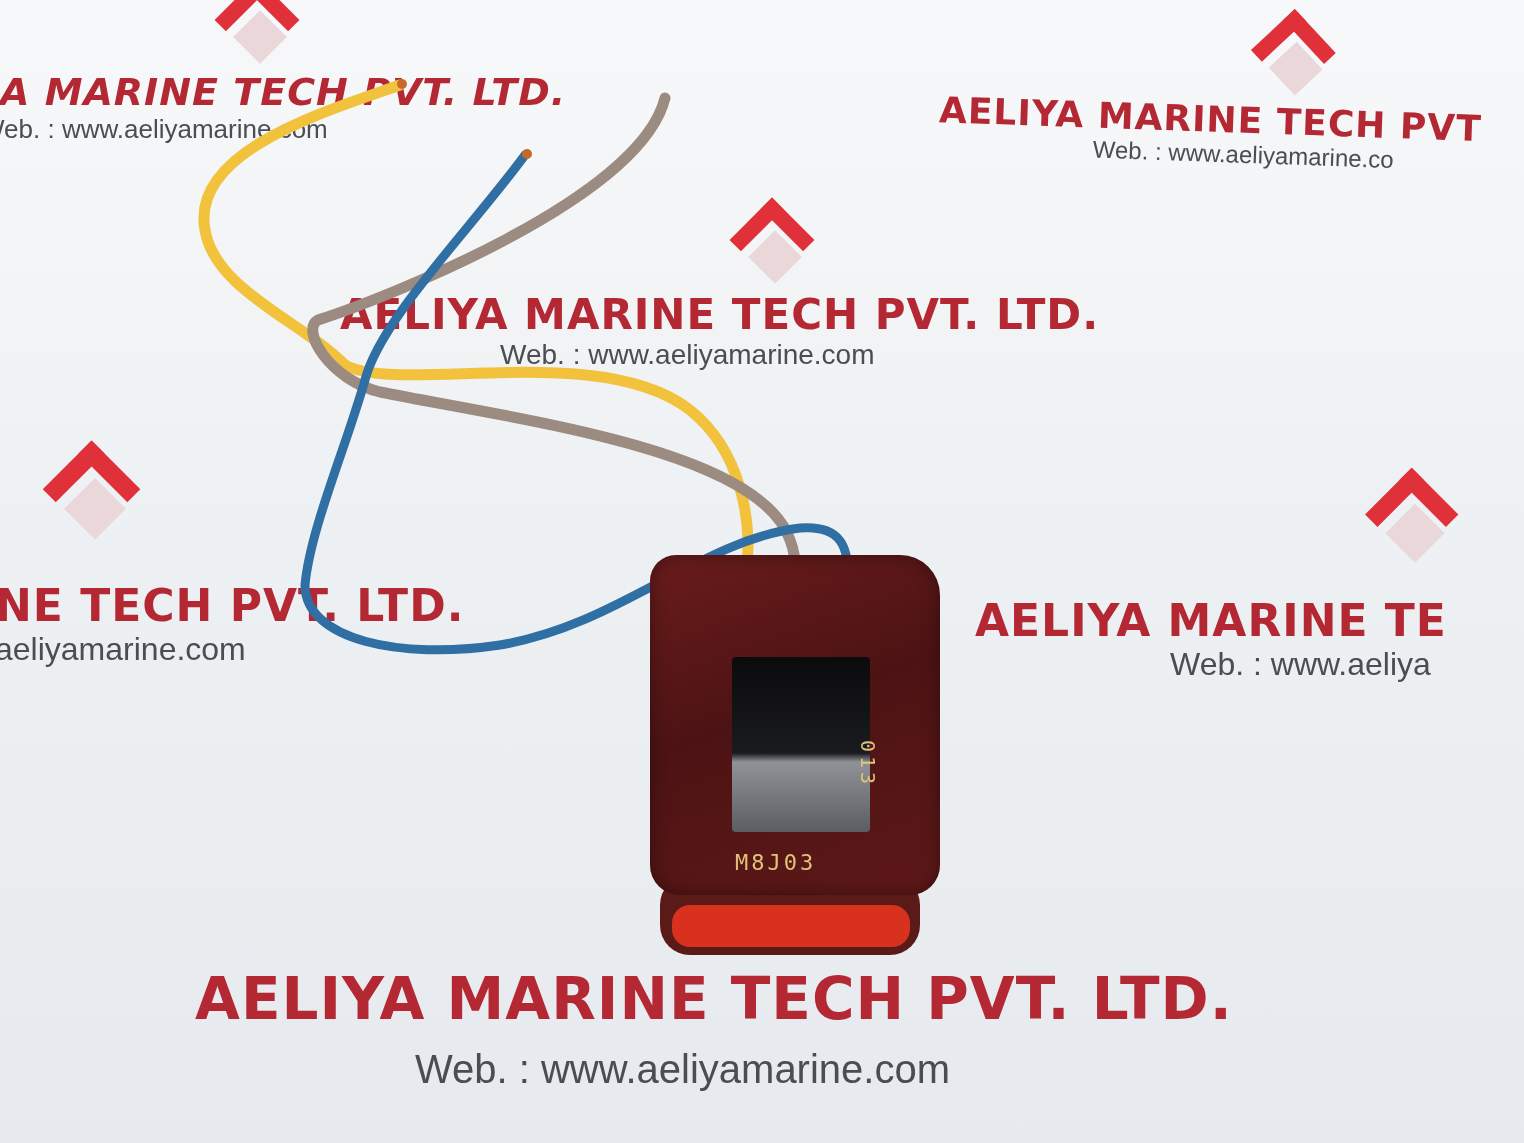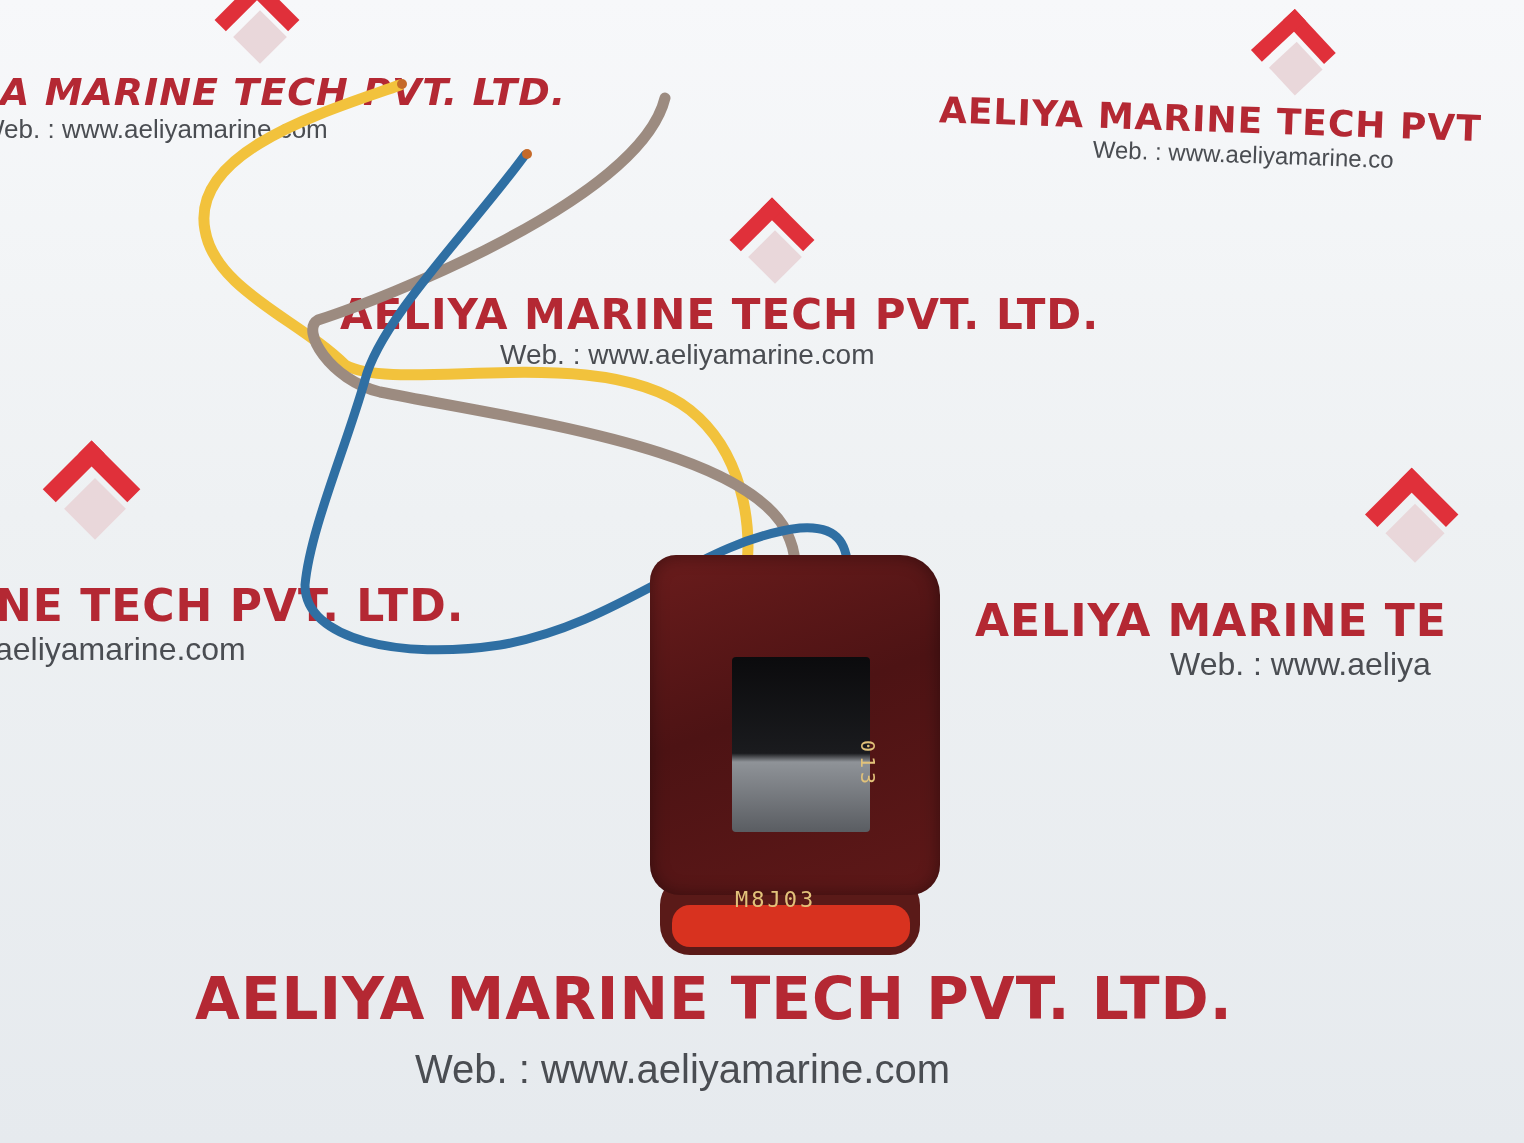--- a/index.html
+++ b/index.html
@@ -10,21 +10,21 @@
   .wm .logo .chev { position: absolute; left: 22px; top: 10px; width: 60px; height: 60px; border-top: 16px solid #e0303a; border-left: 16px solid #e0303a; transform: rotate(45deg); box-sizing: border-box; }
   .wm .logo .dia { position: absolute; left: 36px; top: 38px; width: 38px; height: 38px; background: #e9d7da; transform: rotate(45deg); }
   .wm .company { color: #b42833; font-family: "DejaVu Sans", sans-serif; font-weight: bold; letter-spacing: 1px; }
   .wm .web { color: #4a4d52; font-family: "Liberation Sans", sans-serif; }
   svg.wires { position: absolute; left: 0; top: 0; }
   .coil { position: absolute; left: 650px; top: 555px; width: 290px; height: 405px; }
   .coil .base { position: absolute; left: 10px; top: 320px; width: 260px; height: 80px; border-radius: 30px; background: #5a1a18; }
   .coil .stripe { position: absolute; left: 22px; top: 350px; width: 238px; height: 42px; border-radius: 18px; background: #d8321f; }
   .coil .top { position: absolute; left: 0; top: 0; width: 290px; height: 340px; border-radius: 26px 40px 30px 30px; background: linear-gradient(160deg, #6a1c1c 0%, #4d1314 45%, #5e1818 100%); box-shadow: inset 0 0 18px rgba(0,0,0,0.4); }
   .coil .window { position: absolute; left: 82px; top: 102px; width: 138px; height: 175px; background: linear-gradient(180deg, #0b0b0d 0%, #1a1b1e 55%, #8f9398 60%, #5a5d62 100%); border-radius: 4px; }
-  .coil .lbl1 { position: absolute; left: 85px; top: 332px; color: #e2c27a; font-family: "DejaVu Sans Mono", monospace; font-size: 22px; letter-spacing: 3px; }
+  .coil .lbl1 { position: absolute; left: 85px; top: 295px; color: #e2c27a; font-family: "DejaVu Sans Mono", monospace; font-size: 22px; letter-spacing: 3px; }
   .coil .lbl2 { position: absolute; left: 230px; top: 185px; color: #e2c27a; font-family: "DejaVu Sans Mono", monospace; font-size: 20px; transform: rotate(90deg); transform-origin: left top; letter-spacing: 4px; }
 </style>
 </head>
 <body>
 
 <div class="bg"></div>
 
 <div class="wm" style="left:-20px; top:-20px; width:660px;">
   <div class="logo" style="margin-left:225px;">
       <div class="chev"></div>

